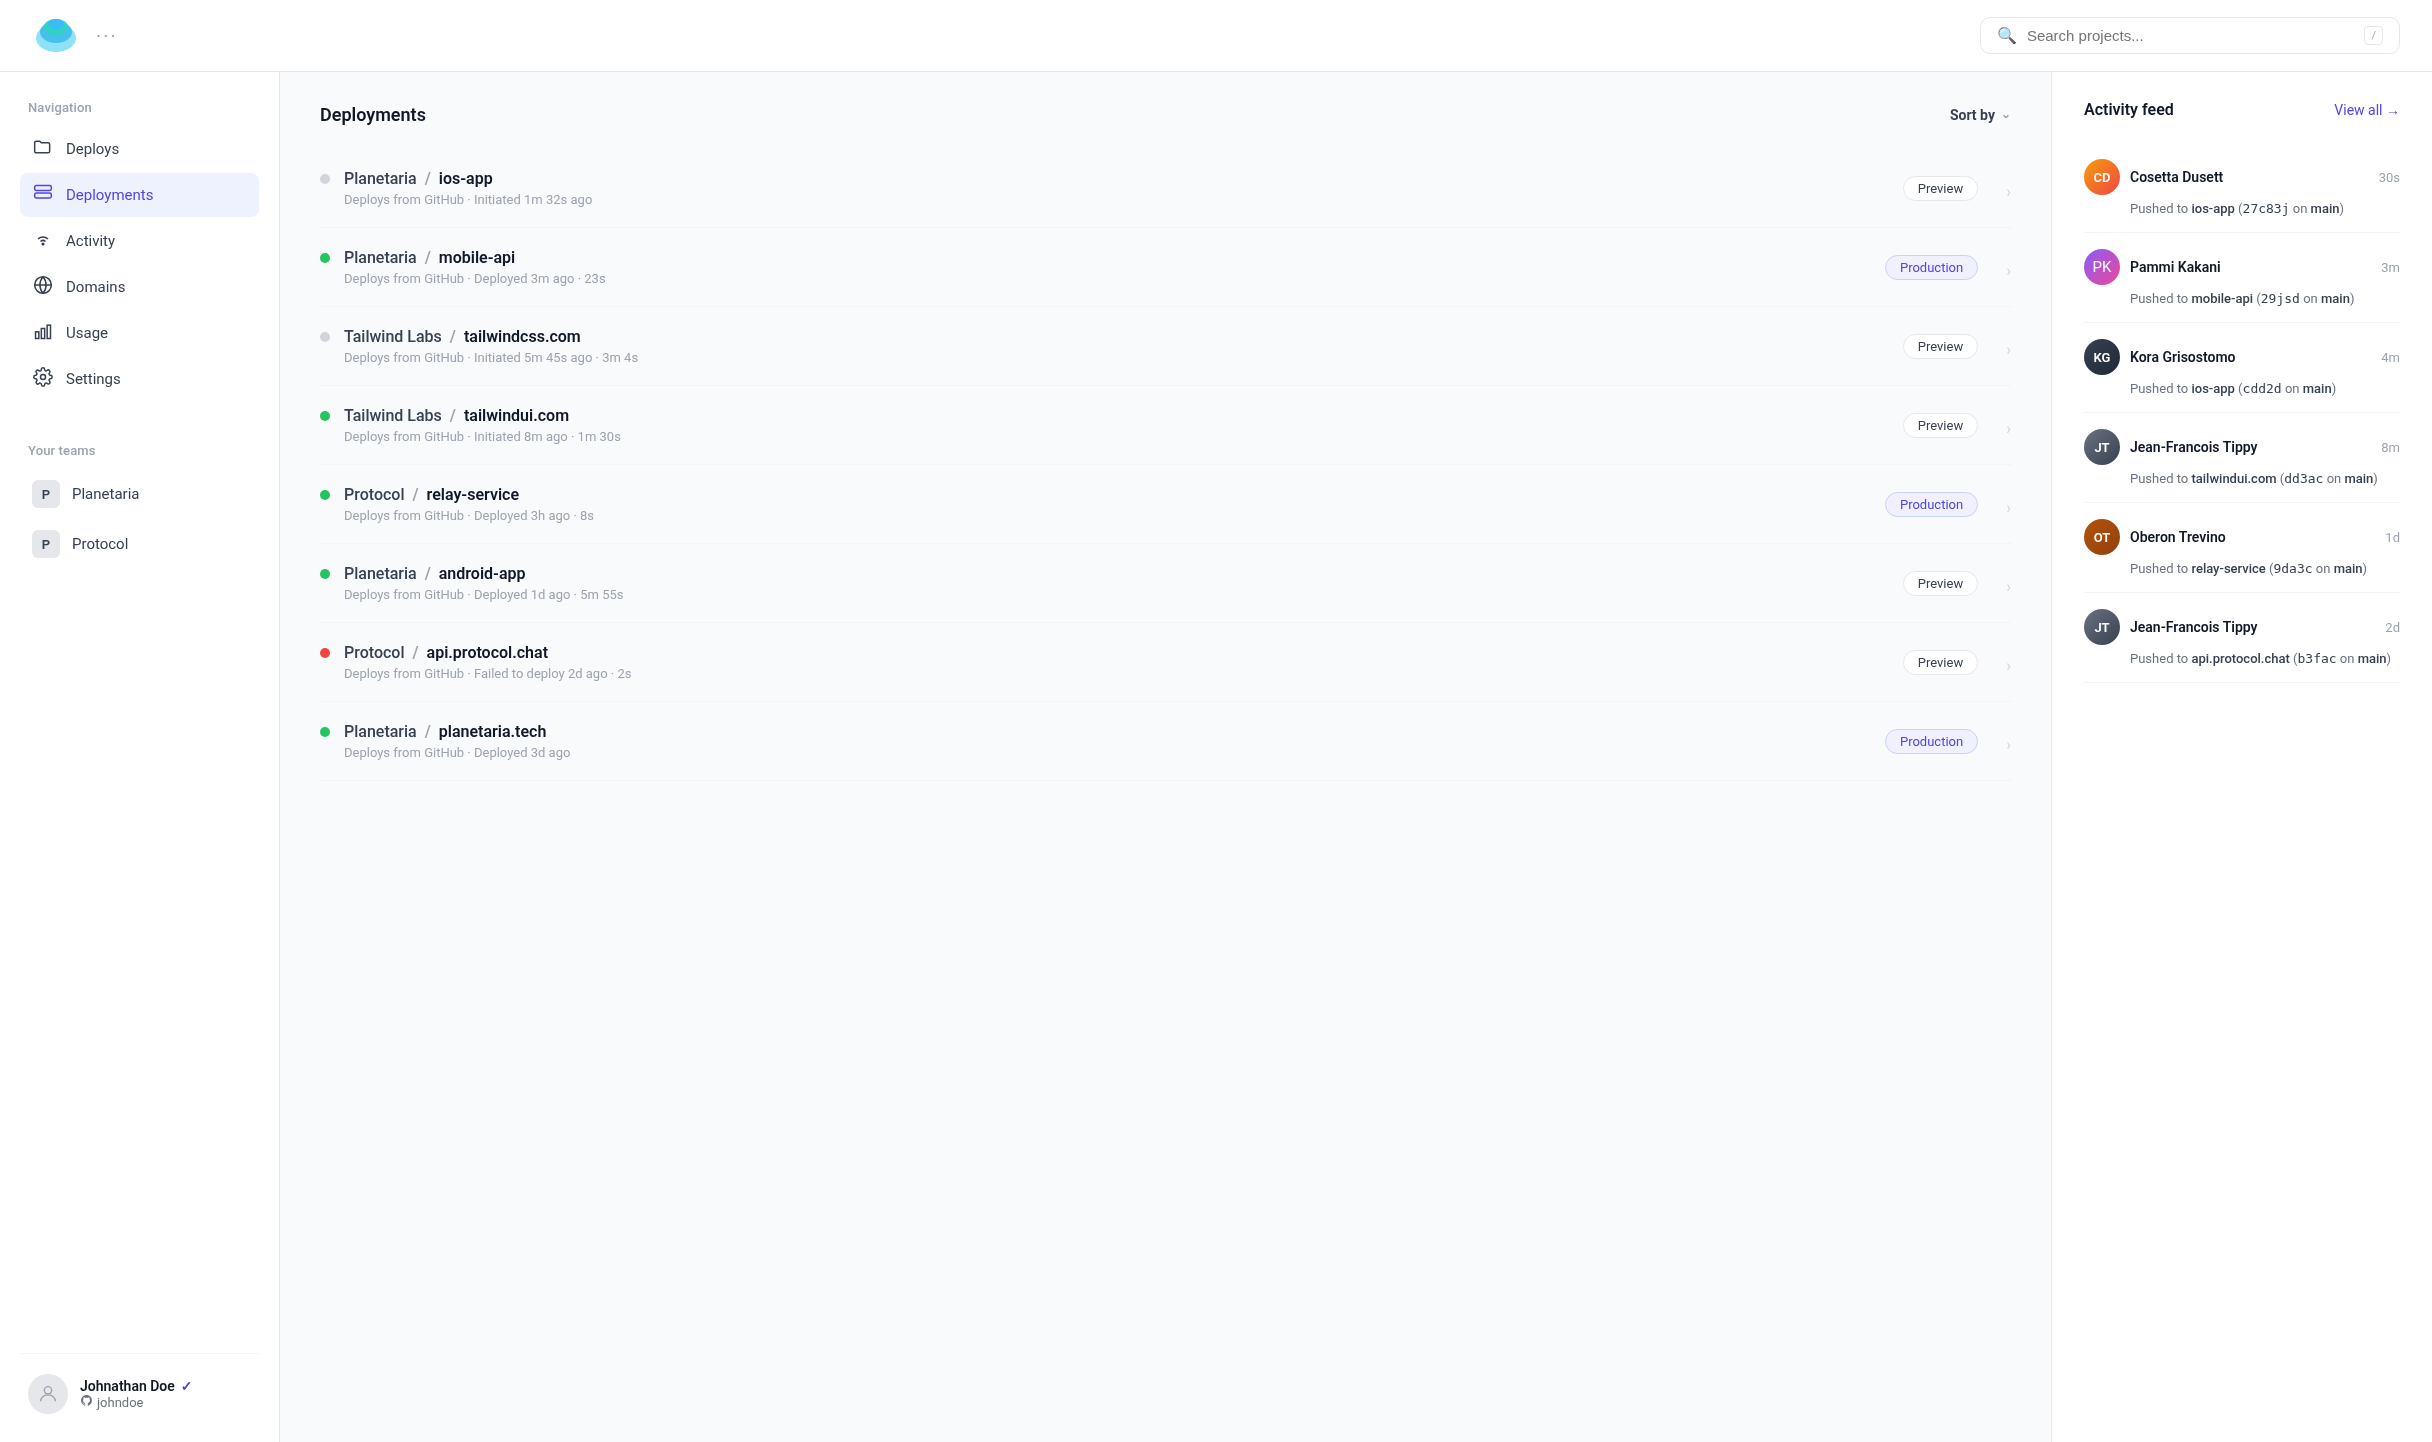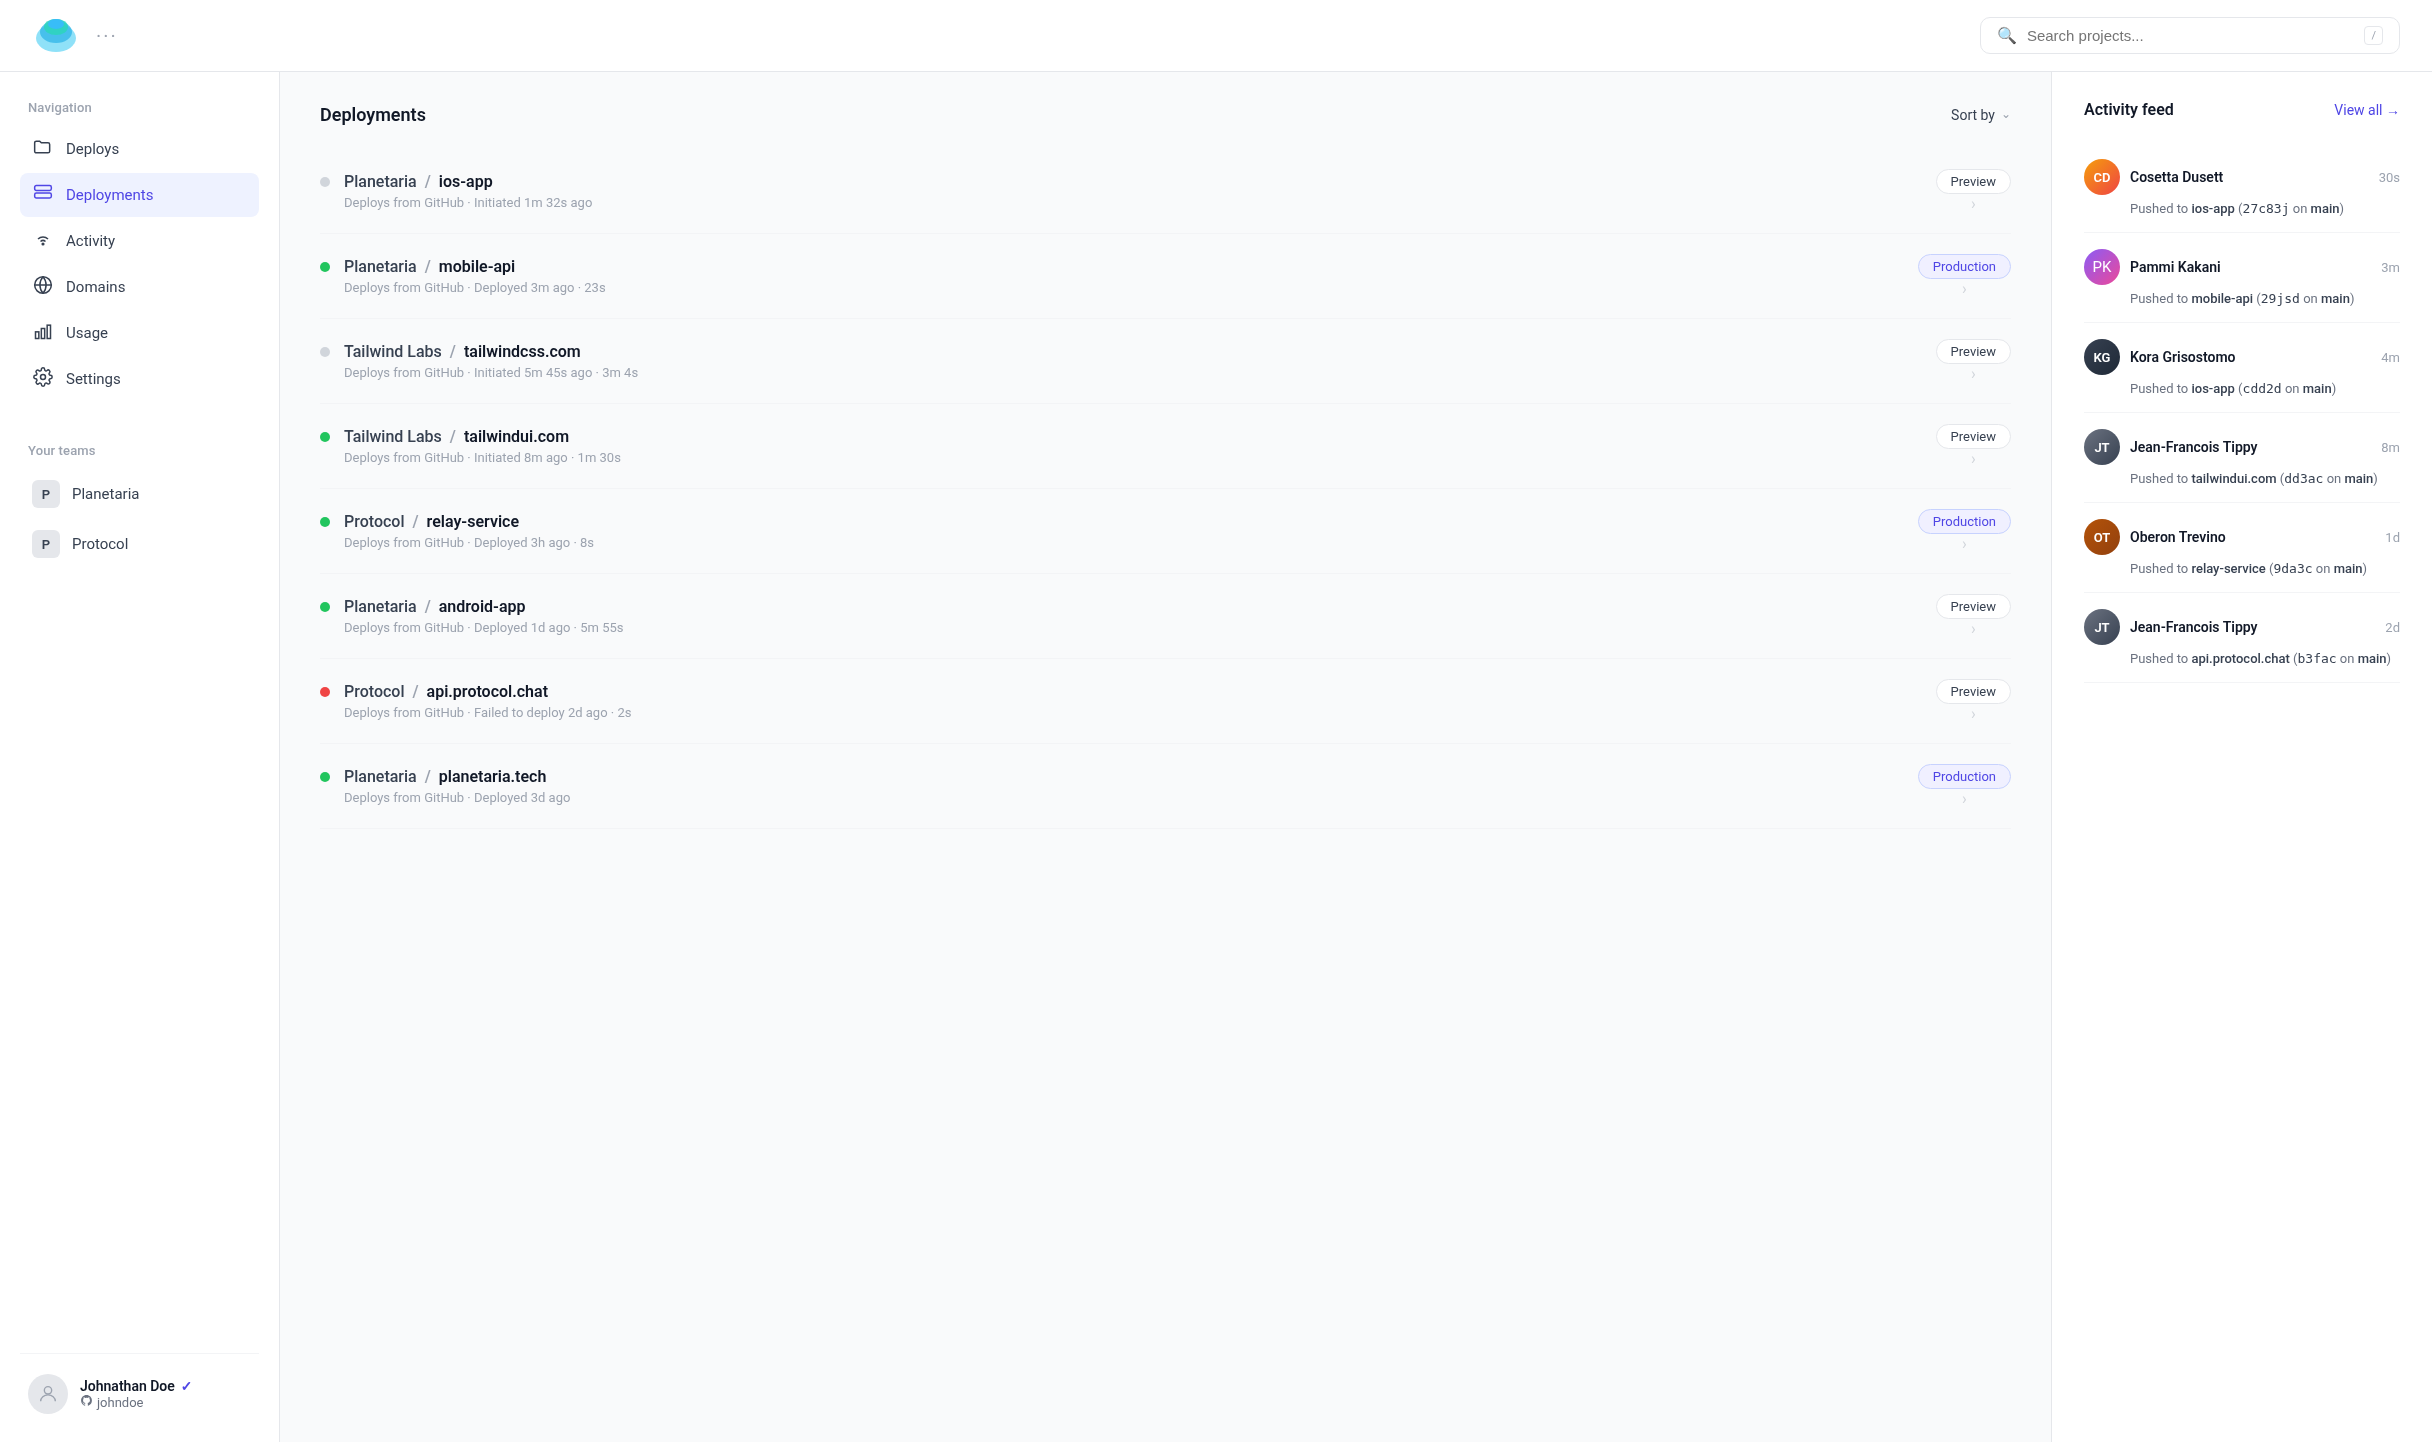--- a/index.html
+++ b/index.html
@@ -83,37 +83,37 @@
 
     
     .content-area { flex: 1; display: flex; overflow: hidden; }
 
     
     .deployments-panel { flex: 1; overflow-y: auto; padding: 32px 40px; border-right: 1px solid #e5e7eb; }
     .deployments-header {
       display: flex; align-items: center; justify-content: space-between; margin-bottom: 24px;
     }
     .deployments-title { font-size: 18px; font-weight: 600; color: #111827; }
-    .sort-by { display: flex; align-items: flex-start; gap: 6px; font-size: 14px; color: #374151; cursor: pointer; }
+    .sort-by { display: flex; align-items: flex-start; gap: 6px; font-size: 14px; color: #374151; cursor: pointer; font-weight: bold; }
     .sort-by .chevron { font-size: 12px; color: #9ca3af; }
 
     .deployment-item {
       display: flex; align-items: center; justify-content: space-between;
       padding: 20px 0; border-bottom: 1px solid #f3f4f6;
     }
     .deployment-left { display: flex; align-items: flex-start; gap: 14px; flex: 1; }
     .status-dot { width: 10px; height: 10px; border-radius: 50%; margin-top: 5px; flex-shrink: 0; }
     .status-dot.green { background: #22c55e; }
     .status-dot.gray { background: #d1d5db; }
     .status-dot.red { background: #ef4444; }
     .deployment-name { font-size: 16px; font-weight: 600; color: #111827; margin-bottom: 4px; }
     .deployment-name .team { color: #374151; font-weight: 500; }
     .deployment-name .slash { color: #9ca3af; margin: 0 4px; }
     .deployment-meta { font-size: 13px; color: #9ca3af; }
-    .deployment-right { display: flex; align-items: center; gap: 0; flex-direction: column; }
+    .deployment-right { display: flex; align-items: flex-end; gap: 28px; }
     .badge {
       border: 1px solid #e5e7eb; border-radius: 20px;
       padding: 4px 14px; font-size: 13px; color: #374151; background: #fff;
     }
     .badge.production { background: #f0f0ff; border-color: #c7d2fe; color: #4f46e5; }
     .chevron-right { color: #d1d5db; font-size: 16px; cursor: pointer; }
 
     
     .activity-panel { width: 380px; overflow-y: auto; padding: 28px 32px; flex-shrink: 0; background: #fff; }
     .activity-header { display: flex; align-items: center; justify-content: space-between; margin-bottom: 24px; }

